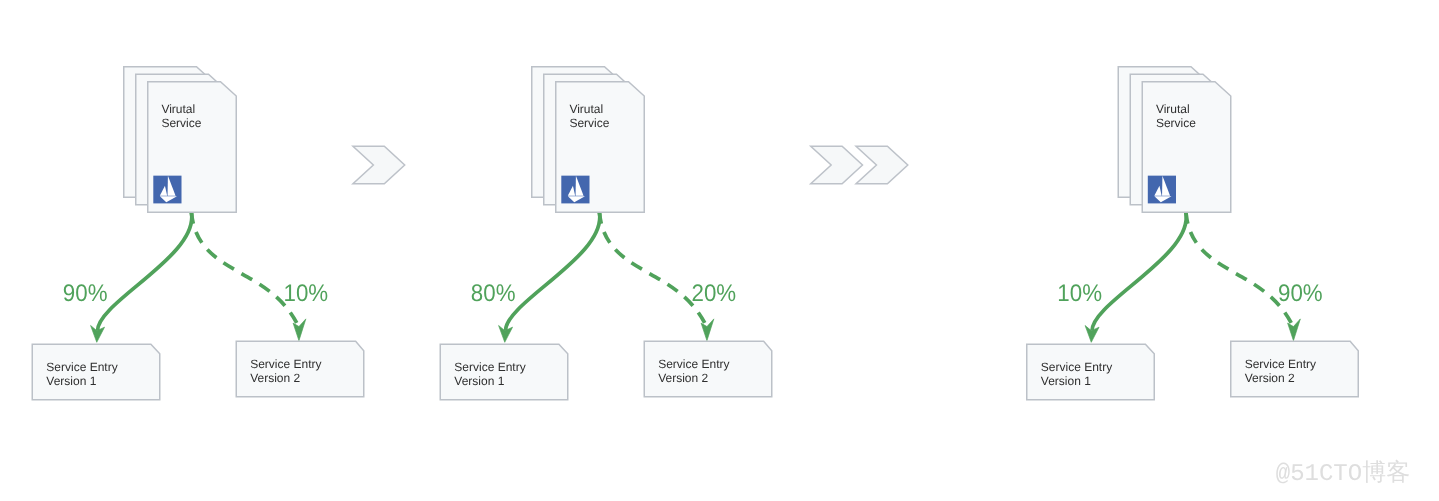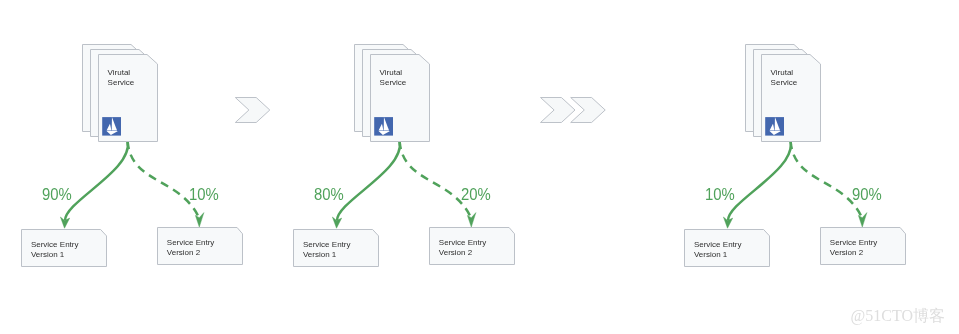--- a/index.html
+++ b/index.html
@@ -6,21 +6,21 @@
   html,body{margin:0;padding:0;background:#ffffff;}
   body{width:959px;height:334px;overflow:hidden;
        font-family:"Liberation Sans",sans-serif;
        -webkit-font-smoothing:antialiased;}
   #stage{position:relative;width:959px;height:334px;background:#fff;}
   svg#sheet{position:absolute;left:0;top:0;width:959px;height:334px;display:block;}
   .doc-text{font-family:"Liberation Sans",sans-serif;font-size:8px;fill:#2f2f2f;}
   .box-text{font-family:"Liberation Sans",sans-serif;font-size:8px;fill:#2f2f2f;}
   .pct{font-family:"Liberation Sans",sans-serif;font-size:16px;fill:#50a25b;}
   .wm{position:absolute;left:850.5px;top:307.5px;color:#dedede;font-size:16px;
-      line-height:16px;font-family:Liberation Serif, serif;white-space:nowrap;}
+      line-height:16px;font-family:Liberation Mono, monospace;white-space:nowrap;}
 </style>
 </head>
 <body>
 
 <div id="stage">
   <svg id="sheet" viewBox="0 0 959 334">
       <g></g>
       <path d="M127.5 141 C133.66 170.13 65.24 200.93 65 220.5" fill="none" stroke="#50a25b" stroke-width="2.5" stroke-linecap="butt"></path>
       <path d="M64.50 228.20 L60.40 217.00 L64.60 220.50 L69.70 218.10 Z" fill="#50a25b" stroke="#50a25b" stroke-width="0.45" stroke-linejoin="round"></path>
       <path d="M127.5 141 C131.31 184.72 180.06 176.60 199.4 218.5" fill="none" stroke="#50a25b" stroke-width="2.5" stroke-linecap="butt" stroke-dasharray="8.2 5.8"></path>

